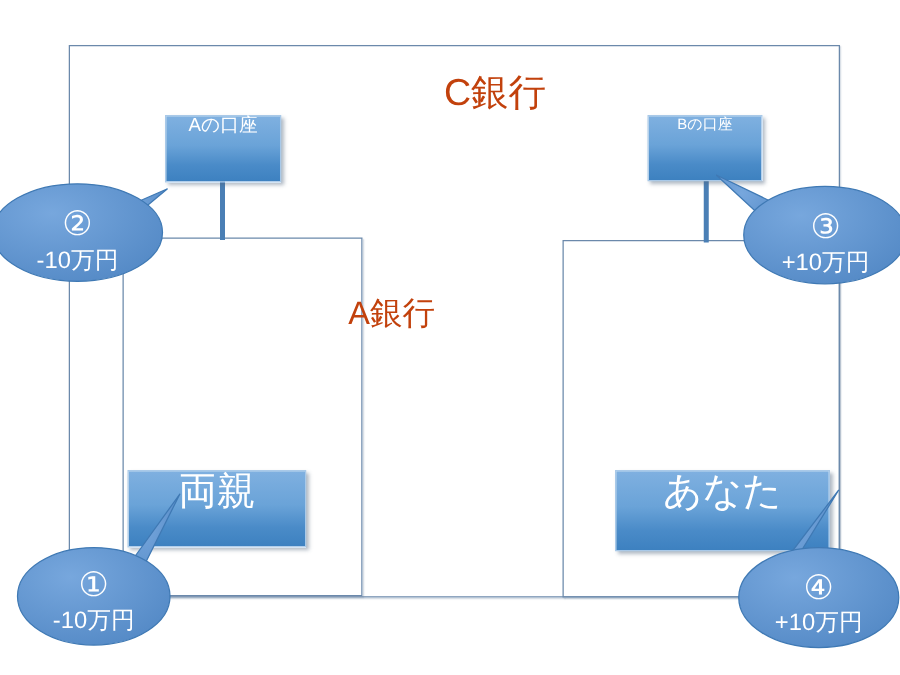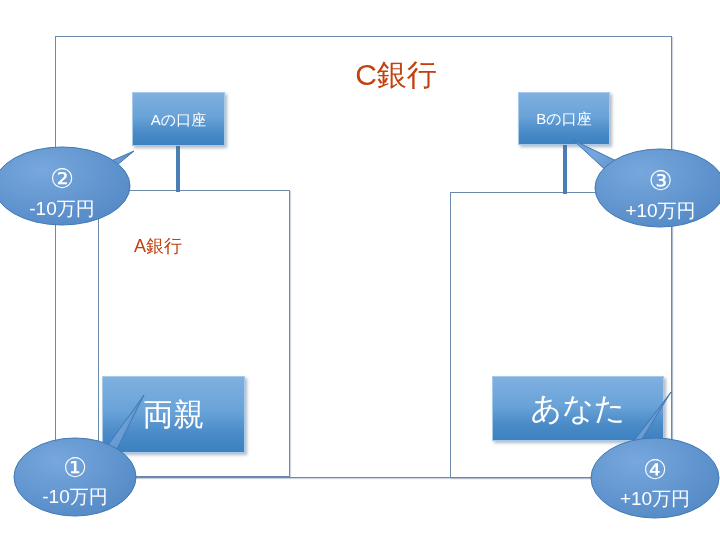--- a/index.html
+++ b/index.html
@@ -25,42 +25,42 @@
 
   
   .bank-label{
     position:absolute;
     color:#c2410c;
     white-space:nowrap;
     line-height:1;
     margin-left:36px;
   }
   #c-bank-label{left:0;top:60px;width:720px;text-align:center;font-size:30px;}
-  #a-bank-label{left:98px;top:237px;width:214px;text-align:left;font-size:18px;}
+  #a-bank-label{left:98px;top:237px;width:214px;text-align:right;font-size:26px;}
   #b-bank-label{left:450px;top:237px;width:222px;text-align:center;font-size:26px;}
 
   
   .connector{position:absolute;background:#4a7fb5;}
   #a-connector{left:176px;top:140px;width:4px;height:52px;}
   #b-connector{left:563px;top:140px;width:4px;height:54px;}
 
   
   .node{
     position:absolute;
     box-sizing:border-box;
     background:linear-gradient(180deg,#7fb0e0 0%,#6aa3d8 45%,#4a8bc8 75%,#3d81c0 100%);
     border:1px solid #a9c9e8;
     color:#ffffff;
-    display:flex;align-items:center;justify-content:center;
+    display:flex;align-items:flex-start;justify-content:center;
     box-shadow:2px 2px 3px rgba(80,100,125,.45);
     line-height:1;
   }
   #account-a-box{left:132px;top:92px;width:93px;height:54px;font-size:15px;}
-  #account-b-box{left:518px;top:92px;width:92px;height:53px;font-size:15px;}
-  #parents-box{left:102px;top:376px;width:143px;height:77px;font-size:31px;}
+  #account-b-box{left:518px;top:92px;width:92px;height:53px;font-size:12px;}
+  #parents-box{left:102px;top:376px;width:143px;height:62px;font-size:31px;}
   #you-box{left:492px;top:376px;width:172px;height:65px;font-size:31px;}
 
   
   .callout{position:absolute;}
   .callout svg{display:block;overflow:visible;}
   .callout .ctext{
     position:absolute;left:0;width:100%;
     text-align:center;color:#ffffff;line-height:1;white-space:nowrap;
   }
   .callout .cnum{font-size:27px;}

